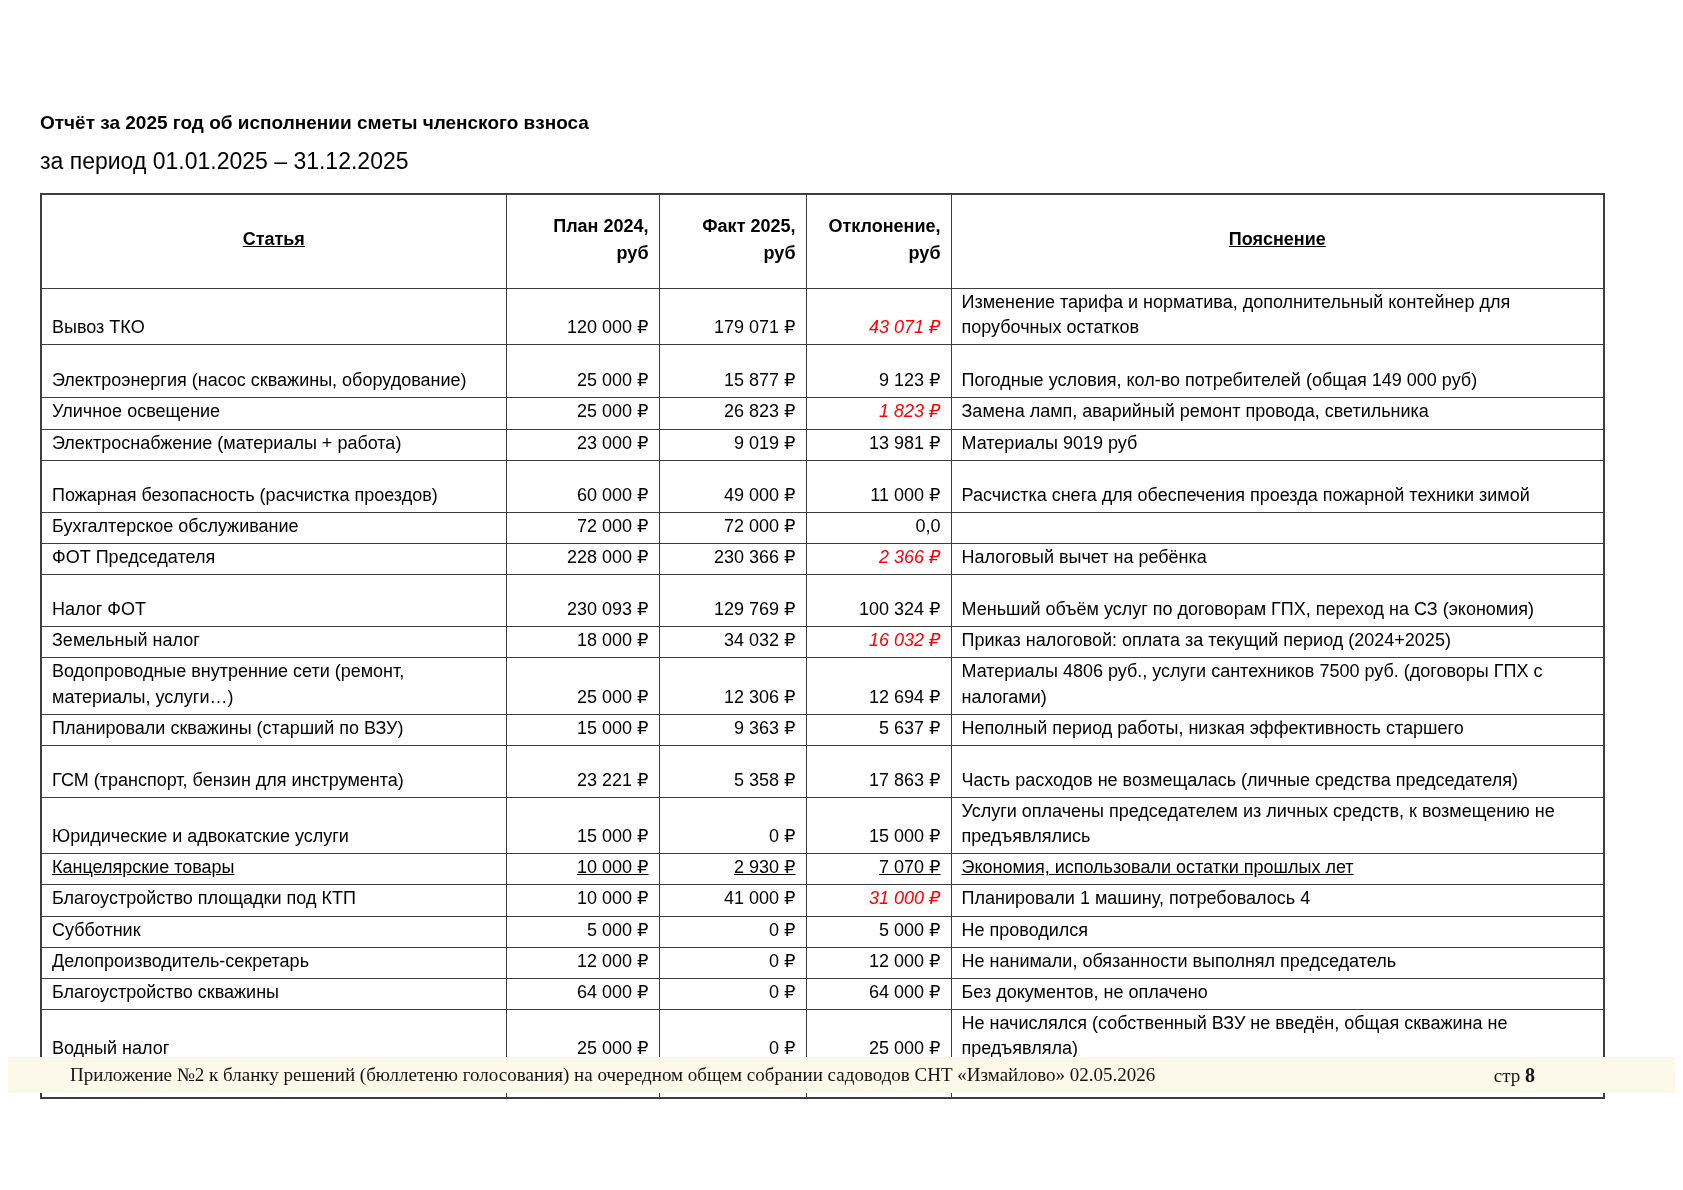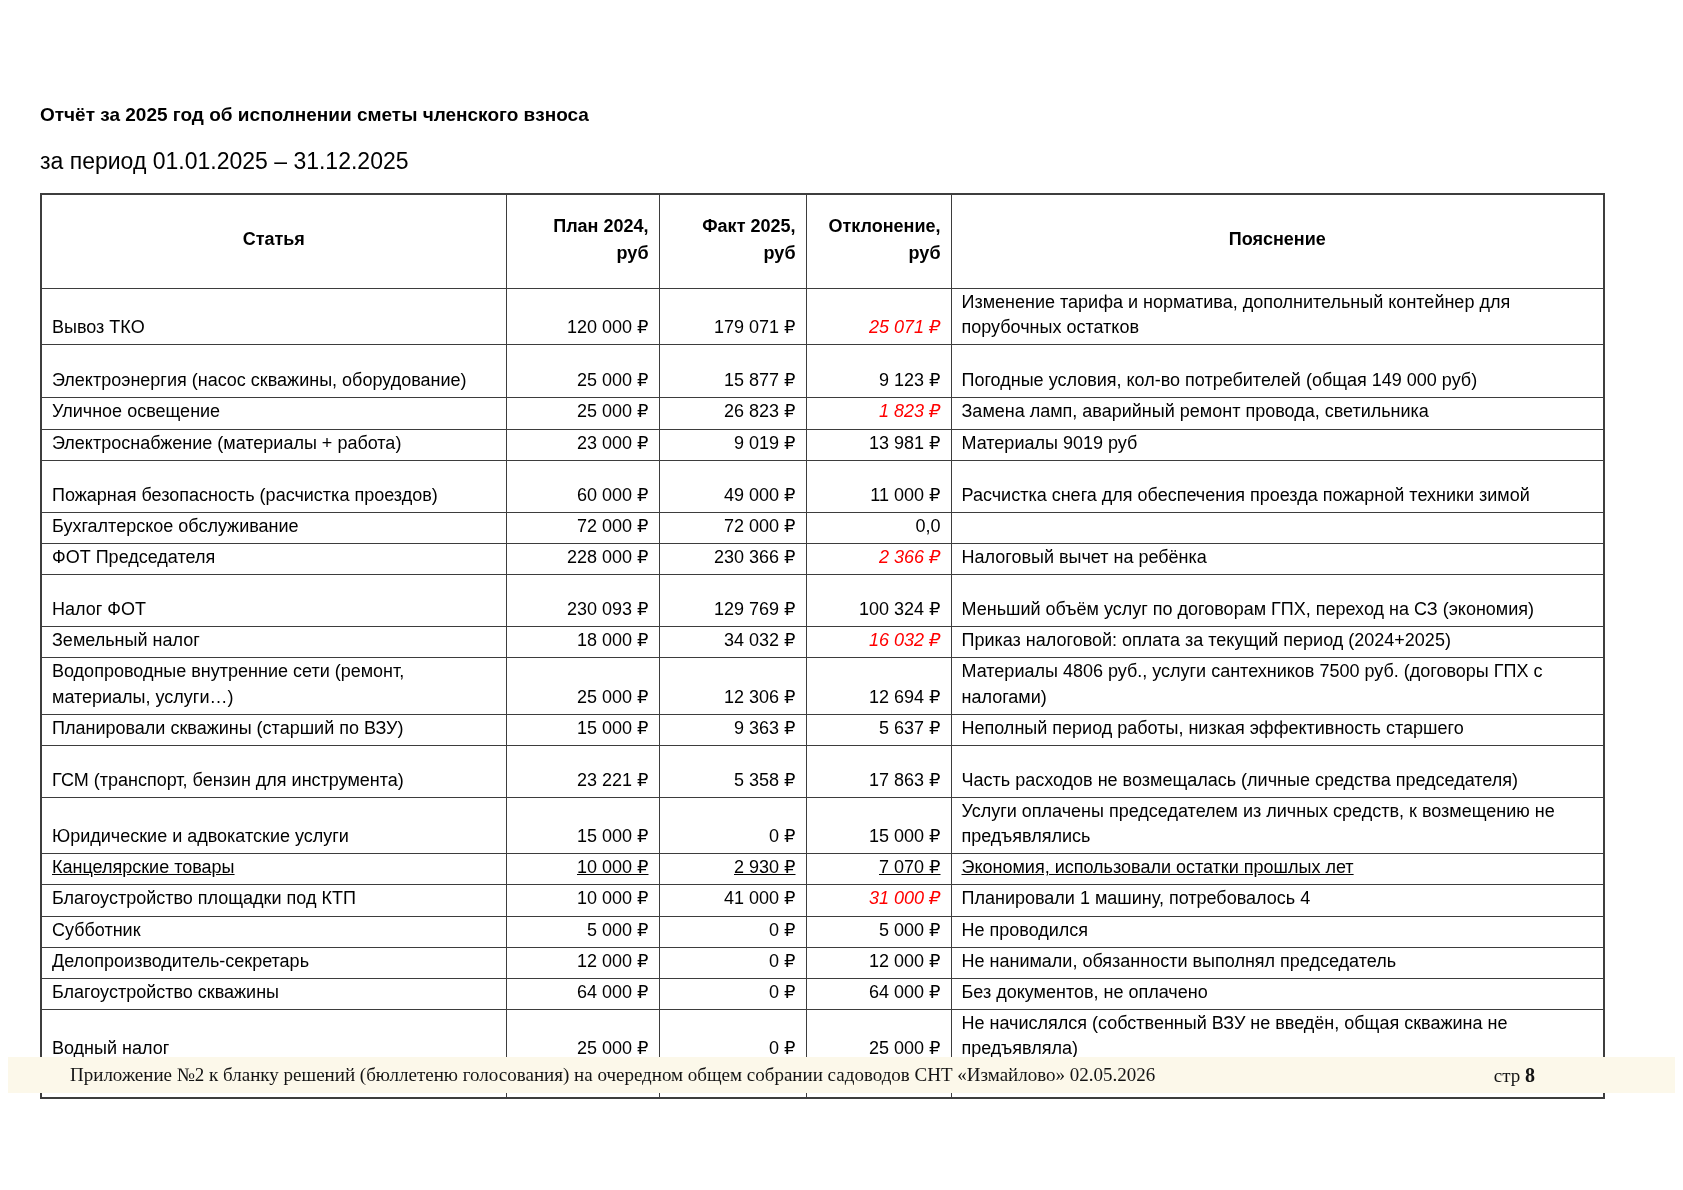--- a/index.html
+++ b/index.html
@@ -5,21 +5,21 @@
   html,body{margin:0;padding:0;background:#ffffff;}
   .page{
     position:relative;
     width:1683px;height:1190px;
     background:#ffffff;
     font-family:"Liberation Sans","DejaVu Sans",sans-serif;
     color:#000;
     overflow:hidden;
   }
   .doc-title{
-    position:absolute;left:40px;top:104px;
+    position:absolute;left:40px;top:112px;
     font-size:19px;font-weight:bold;margin:0;
   }
   .doc-subtitle{
     position:absolute;left:40px;top:148px;
     font-size:23px;font-weight:normal;margin:0;
   }
   table.report{
     position:absolute;left:40px;top:193px;
     width:1563px;
     border-collapse:collapse;
@@ -31,21 +31,21 @@
     border:1px solid #3d3d3d;
     overflow:hidden;
   }
   table.report th{
     height:85px;
     font-weight:bold;
     vertical-align:middle;
     padding:2px 10px 6px 10px;
     line-height:1.5;
   }
-  th.h-center{text-align:center;}
+  th.h-center{text-align:center;text-decoration:underline;}
   th.h-num{text-align:right;}
   table.report td{
     vertical-align:bottom;
     padding:1px 10px 4px 10px;
     line-height:1.4;
   }
   td.cell-article{text-align:left;}
   td.cell-num{text-align:right;white-space:nowrap;}
   td.cell-comment{text-align:left;}
   td.red{color:var(--neg-color,#ff0000);font-style:italic;}
@@ -82,21 +82,21 @@
           <th class="h-num">Факт 2025, руб</th>
           <th class="h-num">Отклонение, руб</th>
           <th class="h-center">Пояснение</th>
         </tr>
     </thead>
     <tbody id="table-body">
         <tr style="height: 54px;">
           <td class="cell-article">Вывоз ТКО</td>
           <td class="cell-num">120 000 ₽</td>
           <td class="cell-num">179 071 ₽</td>
-          <td class="cell-num red">25 071 ₽</td>
+          <td class="cell-num red">43 071 ₽</td>
           <td class="cell-comment">Изменение тарифа и норматива, дополнительный контейнер для порубочных остатков</td>
         </tr>
         <tr style="height: 53px;">
           <td class="cell-article">Электроэнергия (насос скважины, оборудование)</td>
           <td class="cell-num">25 000 ₽</td>
           <td class="cell-num">15 877 ₽</td>
           <td class="cell-num">9 123 ₽</td>
           <td class="cell-comment">Погодные условия, кол-во потребителей (общая 149 000 руб)</td>
         </tr>
         <tr style="height: 26px;">

